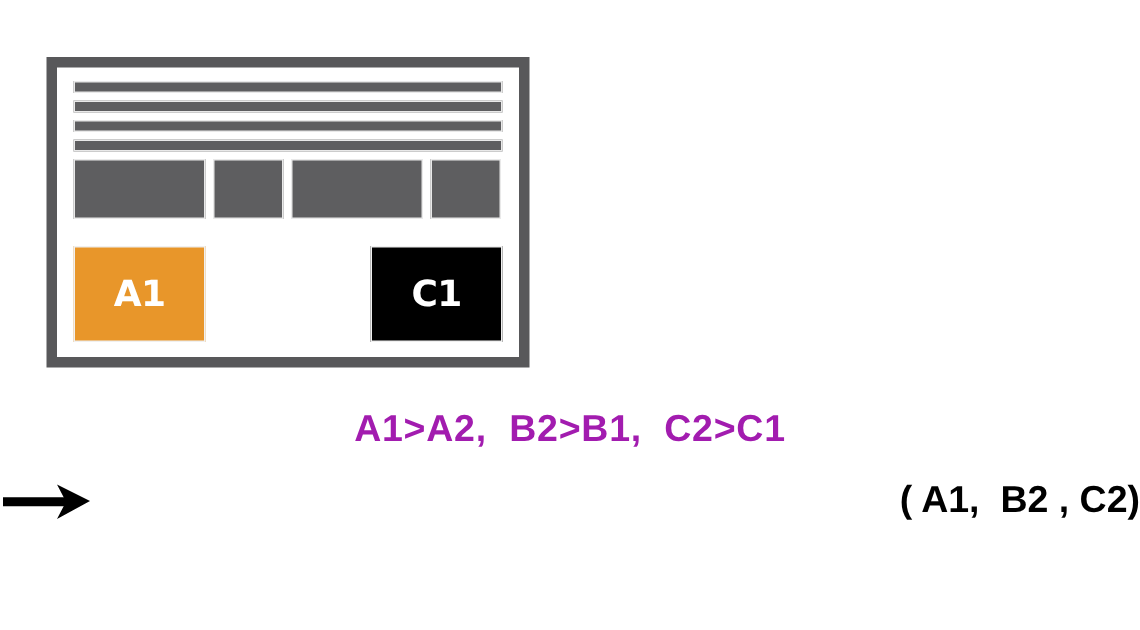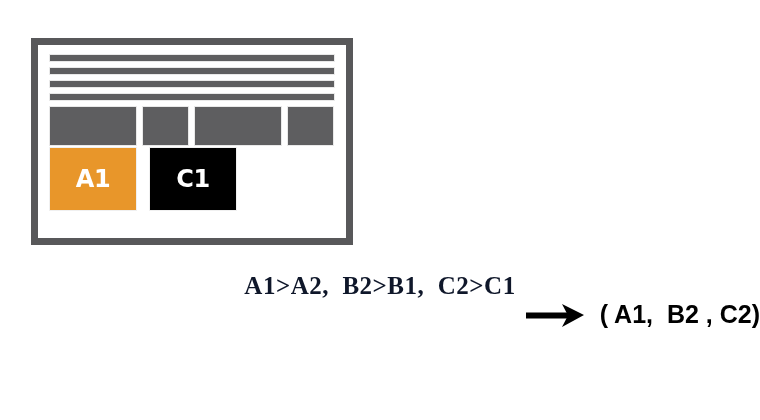--- a/index.html
+++ b/index.html
@@ -63,22 +63,23 @@
     border: 1px solid #e9e9e9;
     box-sizing: border-box;
     height: 100%;
   }
   .gbox.w-wide   { flex: 0 0 88px; }
   .gbox.w-narrow { flex: 0 0 47px; }
 
   
   .colorrow {
     display: flex;
-    margin-top: 1px;
+    margin-top: 18px;
     height: 64px;
+    justify-content: space-between;
     gap: 12px;
   }
   .cblock {
     width: 88px;
     height: 100%;
     border: 1px solid #f0f0f0;
     box-sizing: border-box;
     display: flex;
     align-items: center;
     justify-content: center;
@@ -96,33 +97,34 @@
   .caption {
     position: absolute;
     left: 0;
     top: 272px;
     width: 760px;
     text-align: center;
   }
   .compare-line {
     font-size: 25px;
     font-weight: bold;
-    color: #0f172a;
+    color: #a21caf;
     letter-spacing: 0.5px;
     white-space: pre;
-    font-family: Liberation Serif, serif;
+    font-family: Liberation Sans, sans-serif;
   }
   .result-line {
+    margin-top: 18px;
     font-size: 25px;
     font-weight: bold;
     color: #000000;
     white-space: pre;
     display: flex;
     align-items: center;
-    justify-content: flex-end;
+    justify-content: space-between;
     gap: 14px;
     font-family: "Liberation Sans", sans-serif;
   }
   .arrow-wrap {
     display: inline-flex;
     align-items: center;
     width: 62px;
     height: 26px;
   }
   .arrow-svg { display: block; }

